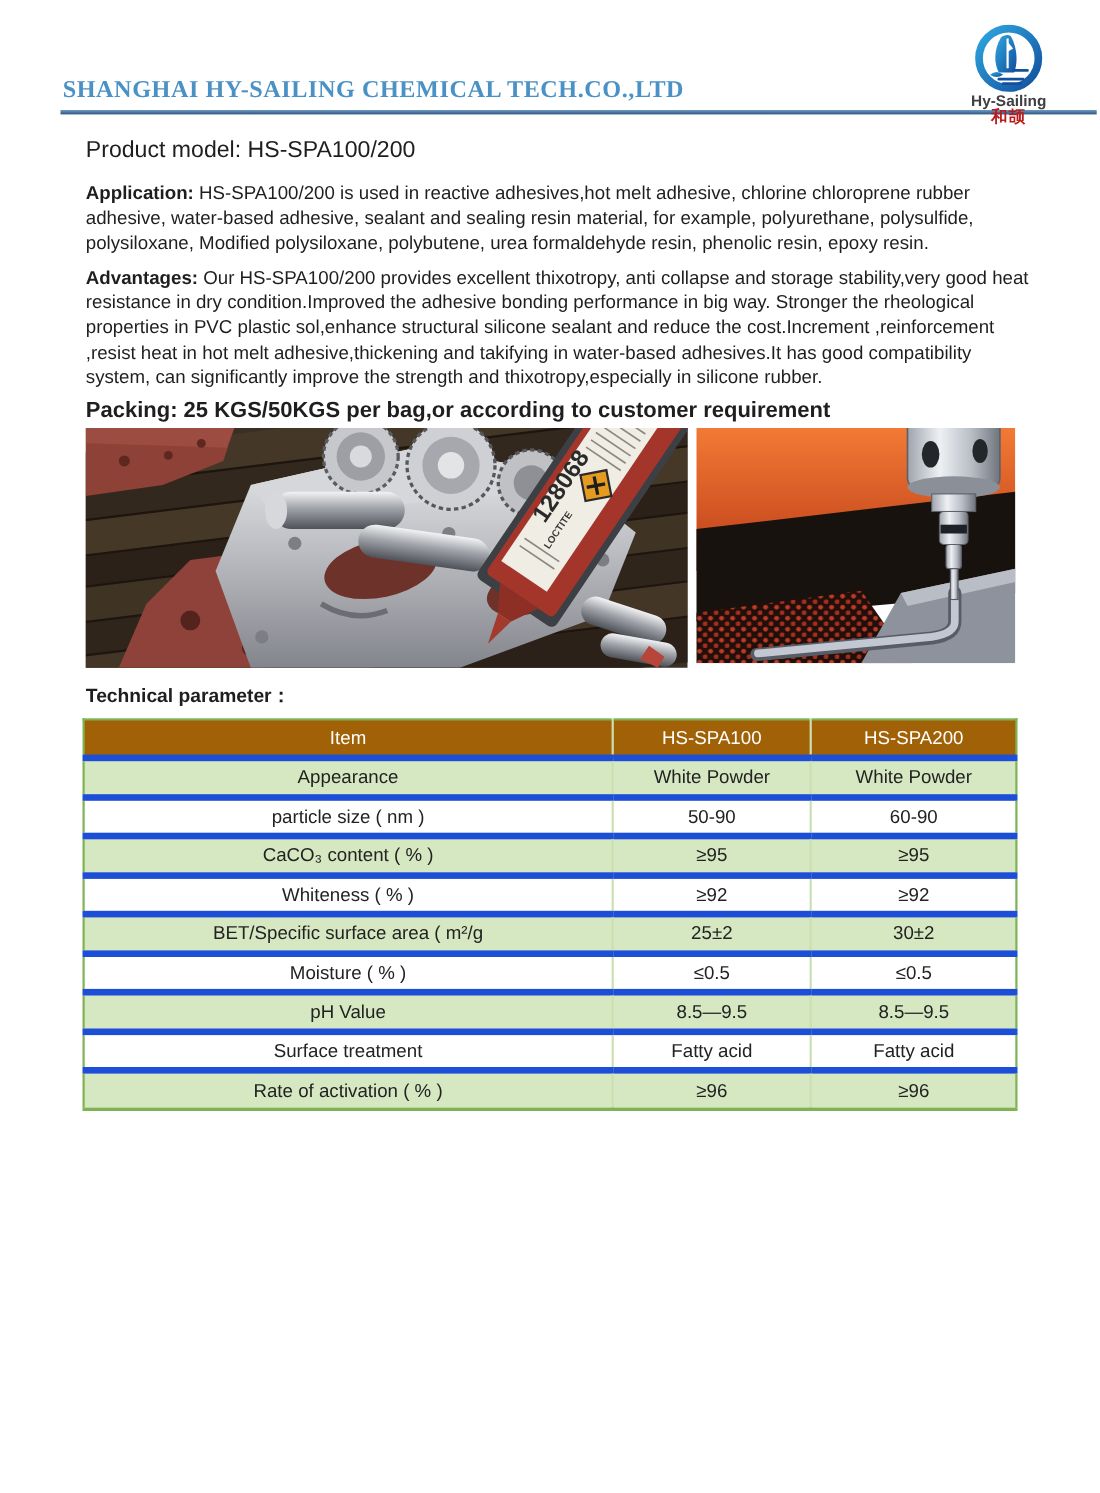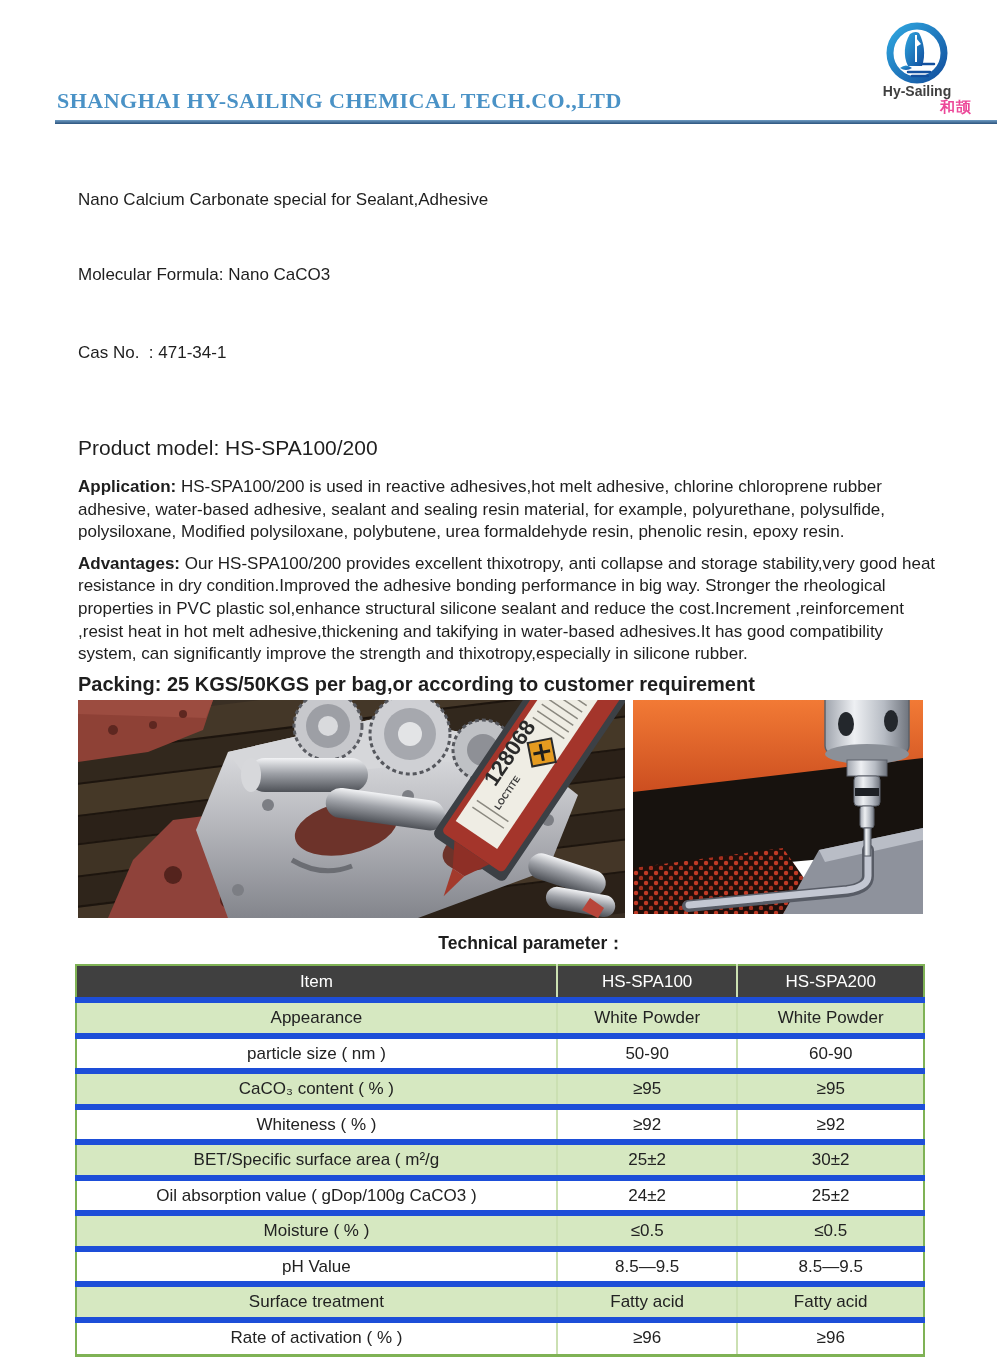--- a/index.html
+++ b/index.html
@@ -3,67 +3,67 @@
 <meta charset="utf-8">
 <style>
   * { margin:0; padding:0; box-sizing:border-box; }
   html,body { background:#ffffff; }
   .page {
     position:relative; width:1000px; height:1357px; margin:0 auto;
     background:#ffffff; overflow:hidden;
     font-family:"Liberation Sans", sans-serif; color:#1e1e1e;
   }
   
-  .header { position:relative; padding-top:88px; }
+  .header { position:relative; padding-top:68px; }
   .company-title {
     margin-left:57px;
     font-family:"Liberation Serif", serif; font-weight:700;
     font-size:22px; letter-spacing:0.5px; color:#4a92c6;
   }
   .header-rule {
     margin-left:55px; margin-top:6px; width:942px; height:4px;
     background:linear-gradient(#6f9cc3, #2c547e);
   }
   .logo { position:absolute; top:22px; right:28px; width:110px; text-align:center; }
   .logo svg { display:block; margin:0 auto; }
   .logo-brand { font-family:"Liberation Sans", sans-serif; font-weight:700; font-size:14px; color:#404040; line-height:15px; }
-  .logo-cn { font-weight:700; font-size:15px; color:#ec4899; line-height:16px; letter-spacing:1px;text-align:right; }
+  .logo-cn { font-weight:700; font-size:15px; color:#b91c1c; line-height:16px; letter-spacing:1px; }
 
   
   .product-block { margin:13px 0 0 78px; font-size:17px; line-height:25px; white-space:pre-wrap; }
   .cas-line { margin-top:3px; }
   .model-line { margin:21px 0 0 78px; font-size:21px; white-space:pre-wrap; }
 
   
   .para { margin-left:78px; width:862px; font-size:17px; line-height:22.6px; }
   .para b { font-weight:700; }
   .para-application { margin-top:16px; }
   .para-advantages { margin-top:9px; }
   .packing-line { margin:7px 0 0 78px; font-size:20px; font-weight:700; }
 
   
   .photos { margin:4px 0 0 78px; display:flex; gap:8px; align-items:flex-start; }
   .photo { display:block; }
 
   
-  .tech-heading { margin:13px 15px 0 78px; font-size:17.5px; font-weight:700;text-align:center; }
+  .tech-heading { margin:13px 15px 0 78px; font-size:17.5px; font-weight:700; }
   table.tech {
     margin:9px 0 0 75px; width:850px;
     border-collapse:collapse; table-layout:fixed;
     font-size:17px;
   }
   table.tech col.c1 { width:56.7%; }
   table.tech col.c2 { width:21.3%; }
   table.tech col.c3 { width:22%; }
   table.tech th, table.tech td {
     height:35.5px; text-align:center; vertical-align:middle;
     border-left:2px solid #cbe0b2; border-top:6px solid #1d4ed8;
     font-weight:400; padding:0 4px;
   }
-  table.tech th { background:#404040; color:#ffffff; border-top:none; }
+  table.tech th { background:#a16207; color:#ffffff; border-top:none; }
   table.tech tr td:first-child, table.tech tr th:first-child { border-left:none; }
   table.tech { border:2px solid #7fb255; border-bottom-width:3px; }
   table.tech tbody tr:nth-child(odd) td { background:#d6e8c1; }
   table.tech tbody tr:nth-child(even) td { background:#ffffff; }
   table.tech td { color:#222222; }
 </style>
 </head>
 <body>
 
 <div class="page">
@@ -87,25 +87,20 @@
         <path d="M22 50 h22 M26 54 h16" stroke="#124f9e" stroke-width="2.5" stroke-linecap="round"></path>
         <path d="M36 42 h12" stroke="#124f9e" stroke-width="2.5" stroke-linecap="round"></path>
       </svg>
       <div class="logo-brand">Hy-Sailing</div>
       <div class="logo-cn">和颉</div>
     </div>
 
     <div class="header-rule"></div>
   </div>
 
-  <div class="product-block">
-    <div>Nano Calcium Carbonate special for Sealant,Adhesive</div>
-    <div>Molecular Formula: Nano CaCO3</div>
-    <div class="cas-line">Cas No.  : 471-34-1</div>
-  </div>
   <div class="model-line">Product model: HS-SPA100/200</div>
 
   <div class="para para-application">
     <b>Application:</b><span> HS-SPA100/200 is used in reactive adhesives,hot melt adhesive, chlorine chloroprene rubber adhesive, water-based adhesive, sealant and sealing resin material, for example, polyurethane, polysulfide, polysiloxane, Modified polysiloxane, polybutene, urea formaldehyde resin, phenolic resin, epoxy resin.</span>
   </div>
 
   <div class="para para-advantages">
     <b>Advantages:</b><span> Our HS-SPA100/200 provides excellent thixotropy, anti collapse and storage stability,very good heat resistance in dry condition.Improved the adhesive bonding performance in big way. Stronger the rheological properties in PVC plastic sol,enhance structural silicone sealant and reduce the cost.Increment ,reinforcement ,resist heat in hot melt adhesive,thickening and takifying in water-based adhesives.It has good compatibility system, can significantly improve the strength and thixotropy,especially in silicone rubber.</span>
   </div>
 
@@ -303,25 +298,20 @@
           <td>Whiteness ( % )</td>
           <td>≥92</td>
           <td>≥92</td>
         </tr>
       <tr>
           <td>BET/Specific surface area ( m²/g</td>
           <td>25±2</td>
           <td>30±2</td>
         </tr>
       <tr>
-          <td>Oil absorption value ( gDop/100g CaCO3 )</td>
-          <td>24±2</td>
-          <td>25±2</td>
-        </tr>
-      <tr>
           <td>Moisture ( % )</td>
           <td>≤0.5</td>
           <td>≤0.5</td>
         </tr>
       <tr>
           <td>pH Value</td>
           <td>8.5—9.5</td>
           <td>8.5—9.5</td>
         </tr>
       <tr>

